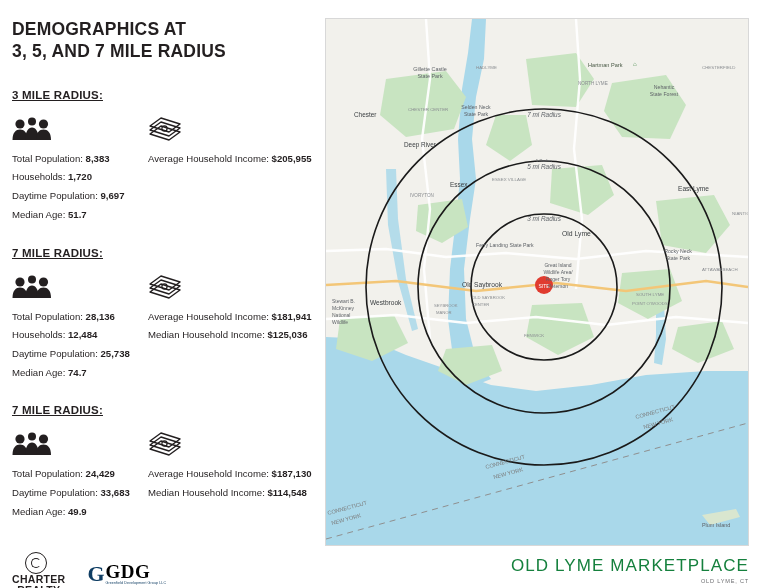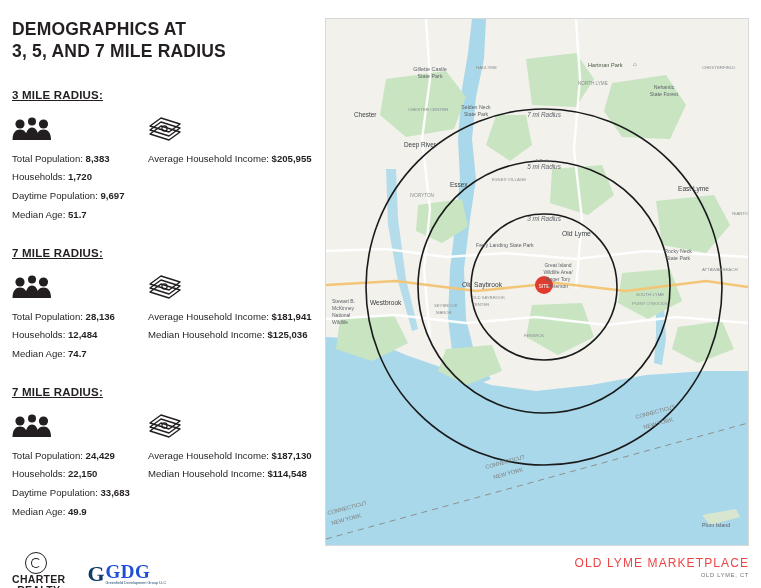--- a/index.html
+++ b/index.html
@@ -146,39 +146,39 @@
     font-size: 22px;
     font-weight: bold;
     color: #0f3d63;
     line-height: 1;
     font-family: "Liberation Serif", serif;
     margin-right: 1px;
   }
   .logo-gdg .gtxt { line-height: 1; }
   .logo-gdg .gtxt .t1 {
     display:block;
-    font-size: 19px; font-weight: bold; color: #1d4ed8;
+    font-size: 19px; font-weight: bold; color: #000000;
     font-family: "Liberation Serif", serif;
     letter-spacing: .5px;
   }
   .logo-gdg .gtxt .t2 {
     display:block;
     font-size: 3.6px; color: #0f3d63; letter-spacing: .1px;
     margin-top: 1px;
   }
   .footer-right {
     position: absolute;
     right: 12px;
     top: 8px;
     text-align: right;
   }
   .footer-right .fr1 {
-    font-size: 12px;
+    font-size: 17px;
     letter-spacing: 1.1px;
-    color: #ef4444;
+    color: #15803d;
     margin-left: 8px;
   }
   .footer-right .fr2 {
     font-size: 5.6px;
     letter-spacing: .8px;
     color: #6d6e71;
     margin-top: 2px;
   }
 
   
@@ -262,20 +262,24 @@
           </div>
           <div class="stat-line">
             <span>Total Population:</span>
             <span class="val">28,136</span>
           </div>
           <div class="stat-line">
             <span>Households:</span>
             <span class="val">12,484</span>
           </div>
           <div class="stat-line">
+            <span>Daytime Population:</span>
+            <span class="val">25,738</span>
+          </div>
+          <div class="stat-line">
             <span>Median Age:</span>
             <span class="val">74.7</span>
           </div>
         </div>
         <div class="col-income">
           <div class="icon-row">
             <svg class="money-icon" width="34" height="26" viewBox="0 0 34 26" aria-hidden="true">
               <g fill="none" stroke="#231f20" stroke-width="1.4" stroke-linejoin="round">
                 <path d="M2 11 L13 3 L32 9 L21 17 Z"></path>
                 <path d="M2 15 L13 7 L32 13 L21 21 Z"></path>
@@ -306,24 +310,20 @@
               <path d="M0.5 25 C0.5 17.5 4 14.6 8 14.6 C12 14.6 15.5 17.5 15.5 25 Z" fill="#231f20"></path>
               <circle cx="20" cy="6.4" r="4.0" fill="#231f20"></circle>
               <path d="M13.2 25 C13.2 17 16.3 12.6 20 12.6 C23.7 12.6 26.8 17 26.8 25 Z" fill="#231f20"></path>
               <circle cx="31.5" cy="9" r="4.6" fill="#231f20"></circle>
               <path d="M24 25 C24 17.5 27.5 14.6 31.5 14.6 C35.5 14.6 39 17.5 39 25 Z" fill="#231f20"></path>
             </svg>
           </div>
           <div class="stat-line">
             <span>Total Population:</span>
             <span class="val">24,429</span>
-          </div>
-          <div class="stat-line">
-            <span>Households:</span>
-            <span class="val">22,150</span>
           </div>
           <div class="stat-line">
             <span>Daytime Population:</span>
             <span class="val">33,683</span>
           </div>
           <div class="stat-line">
             <span>Median Age:</span>
             <span class="val">49.9</span>
           </div>
         </div>

